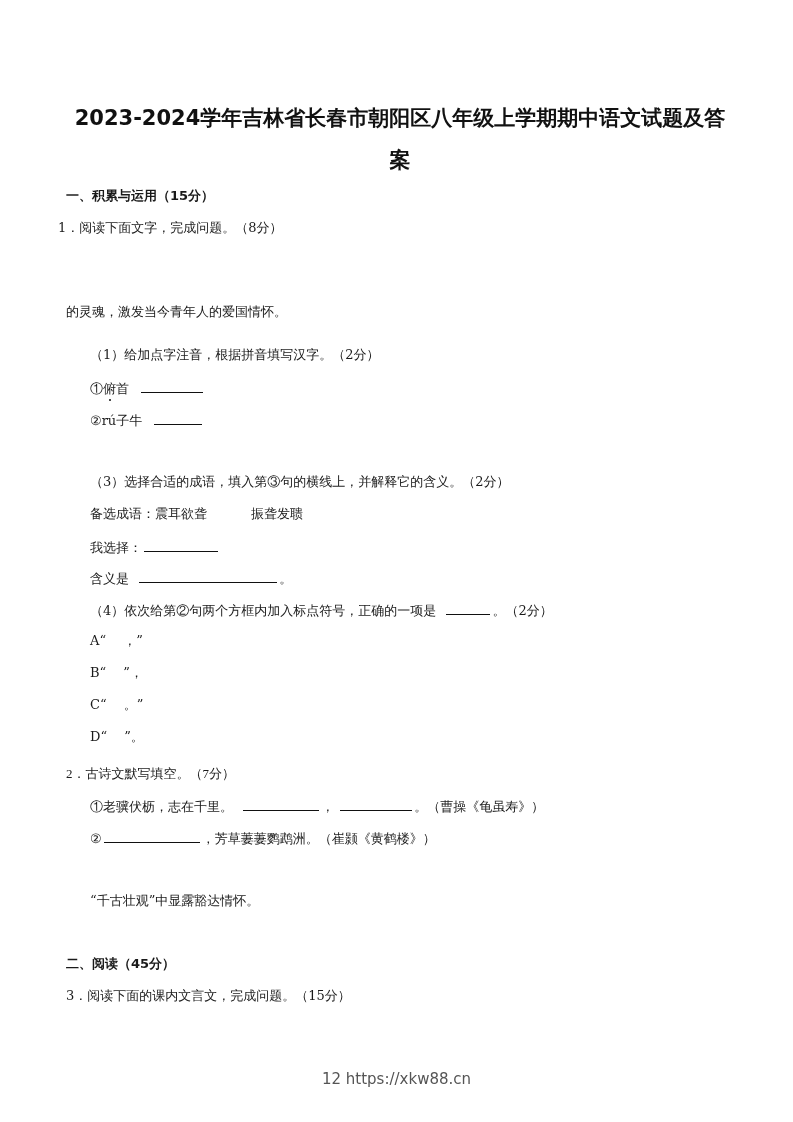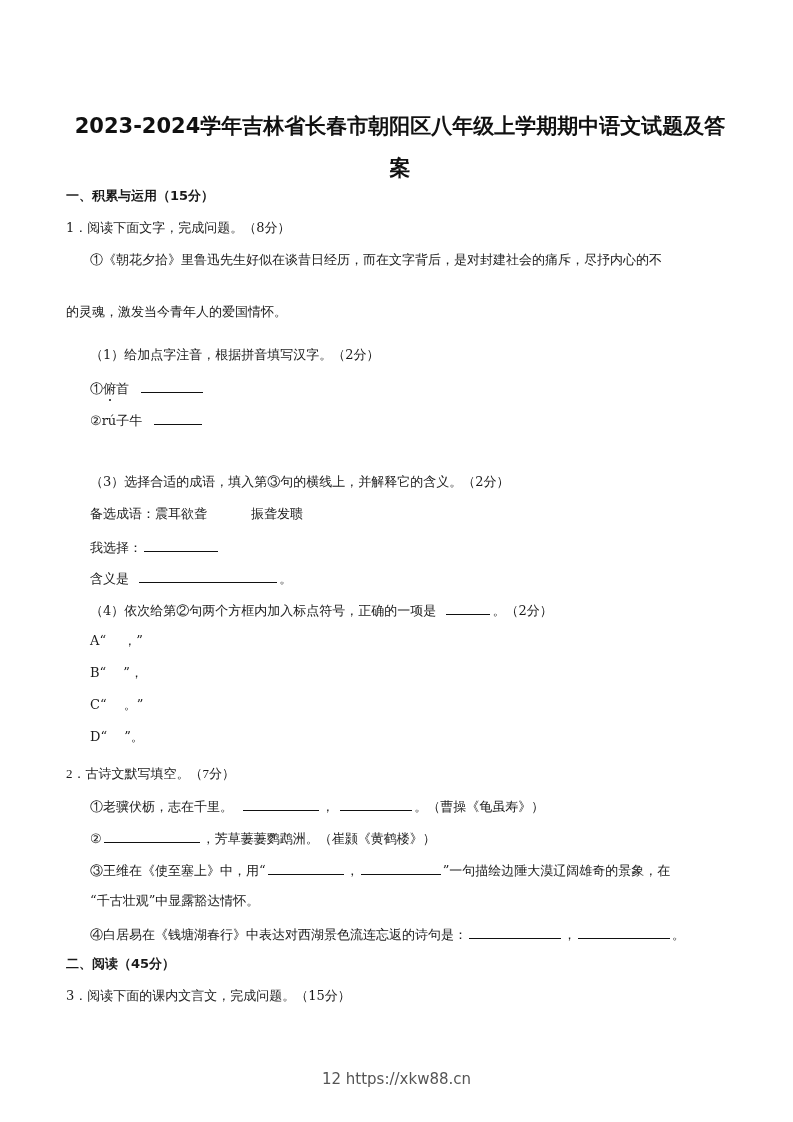--- a/index.html
+++ b/index.html
@@ -7,21 +7,20 @@
     width: 793px; height: 1122px; position: relative; overflow: hidden;
     font-family: "DejaVu Serif", "Liberation Serif", serif;
     color: #1a1a1a;
   }
   .page { position: absolute; left: 0; top: 0; width: 793px; height: 1122px; }
   .title {
     position: absolute; left: 60px; width: 680px; text-align: center;
     font-family: "DejaVu Sans", "Liberation Sans", sans-serif;
     font-weight: bold; font-size: 21px; color: #111;
     letter-spacing: 0px;
-    margin-top: 8px;
   }
   .t1 { top: 104px; }
   .t2 { top: 146px; }
   .line {
     position: absolute; font-size: 13px; line-height: 16px; white-space: nowrap;
   }
   .sec {
     font-family: "DejaVu Sans", "Liberation Sans", sans-serif; font-weight: bold; font-size: 13px;
   }
   .blank {
@@ -42,23 +41,22 @@
 </head>
 <body>
 
 <div class="page">
 
   <div class="title t1">2023-2024学年吉林省长春市朝阳区八年级上学期期中语文试题及答</div>
   <div class="title t2">案</div>
 
   <div class="line sec" style="top:188px; left:66px;">一、积累与运用（15分）</div>
 
-  <div class="line" style="top:220px; left:66px;text-align:center;">1．阅读下面文字，完成问题。（8分）</div>
+  <div class="line" style="top:220px; left:58px;text-align:center;">1．阅读下面文字，完成问题。（8分）</div>
 
-  <div class="line" style="top:252px; left:90px;">①《朝花夕拾》里鲁迅先生好似在谈昔日经历，而在文字背后，是对封建社会的痛斥，尽抒内心的不</div>
 
 
   <div class="line" style="top:304px; left:66px;font-family:Liberation Serif, serif;">的灵魂，激发当今青年人的爱国情怀。</div>
 
   <div class="line" style="top:347px; left:90px;">（1）给加点字注音，根据拼音填写汉字。（2分）</div>
 
   <div class="line" style="top:379px; left:90px;">
     <span>①</span><span class="dot">俯</span><span>首</span>
     <span class="blank" style="width:62px; margin-left:8px;"></span>
   </div>
@@ -107,29 +105,23 @@
   <div class="line" style="top:829px; left:90px;">
     <span>②</span><span class="blank" style="width:96px;"></span><span>，芳草萋萋鹦鹉洲。（崔颢《黄鹤楼》）</span>
   </div>
 
   <div class="line" style="top:797px; left:90px;">
     <span>①老骥伏枥，志在千里。</span>
     <span class="blank" style="width:76px; margin-left:6px;"></span><span>，</span>
     <span class="blank" style="width:72px;"></span><span>。（曹操《龟虽寿》）</span>
   </div>
 
-  <div class="line" style="top:861px; left:90px;">
-    <span>③王维在《使至塞上》中，用“</span><span class="blank" style="width:76px;"></span><span>，</span><span class="blank" style="width:80px;"></span><span>”一句描绘边陲大漠辽阔雄奇的景象，在</span>
-  </div>
 
   <div class="line" style="top:893px; left:90px;">“千古壮观”中显露豁达情怀。</div>
 
-  <div class="line" style="top:925px; left:90px;">
-    <span>④白居易在《钱塘湖春行》中表达对西湖景色流连忘返的诗句是：</span><span class="blank" style="width:92px;"></span><span>，</span><span class="blank" style="width:92px;"></span><span>。</span>
-  </div>
 
   <div class="line sec" style="top:956px; left:66px;text-align:right;">二、阅读（45分）</div>
 
   <div class="line" style="top:988px; left:66px;">3．阅读下面的课内文言文，完成问题。（15分）</div>
 
   <div class="footer">
     <span>12</span>
     <span>https://xkw88.cn</span>
   </div>
 

